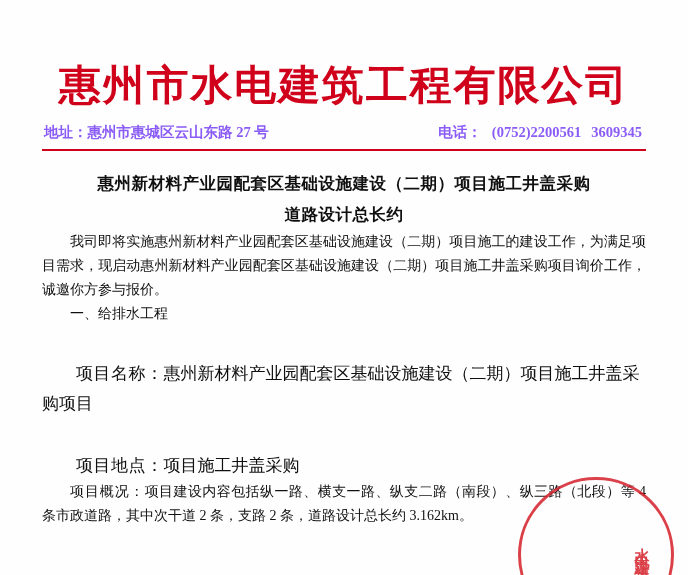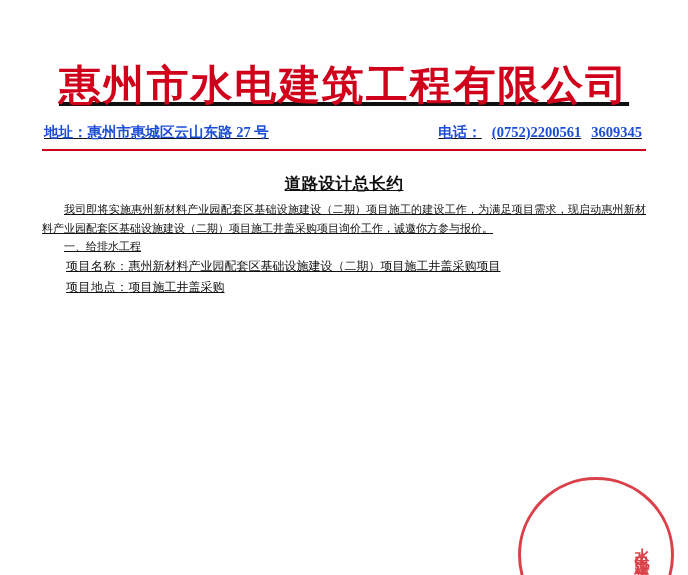--- a/index.html
+++ b/index.html
@@ -15,21 +15,20 @@
     color: #101010;
     position: relative;
   }
   .page {
     position: relative;
     width: 688px;
     height: 575px;
     background: #fefefe;
     box-sizing: border-box;
     padding: 0 42px;
-    text-decoration: underline;
   }
 
   
   .letterhead {
     padding-top: 62px;
     text-align: center;
   }
   .company-name {
     font-family: "DejaVu Serif", "Liberation Serif", serif;
     color: #d0021b;
@@ -38,21 +37,21 @@
     letter-spacing: 2px;
     line-height: 1.15;
     white-space: nowrap;
     transform: scaleX(1.02);
   }
   .contact-row {
     margin-top: 14px;
     display: flex;
     justify-content: space-between;
     align-items: baseline;
-    color: #1d4ed8;
+    color: #8b5cf6;
     font-size: 14.5px;
     font-weight: bold;
     padding: 0 4px 0 2px;
     white-space: nowrap;
   }
   .contact-row .seg {
     display: inline-block;
   }
   .contact-row .phone-seg span + span {
     margin-left: 10px;
@@ -72,37 +71,38 @@
     line-height: 1.85;
     letter-spacing: 0.5px;
   }
   .salutation {
     margin-top: 10px;
     font-size: 15.5px;
     line-height: 1.7;
   }
   p.para {
     margin: 0;
-    font-size: 11px;
+    font-size: 14px;
     line-height: 1.72;
     text-align: justify;
     text-justify: inter-ideograph;
     text-indent: 2em;
   }
   .section-heading {
     margin-top: 2px;
     font-size: 15.5px;
     line-height: 1.72;
     text-indent: 0;
     font-weight: normal;
   }
   .field-line {
-    font-size: 12px;
+    font-size: 17px;
     line-height: 1.72;
     text-indent: 2em;
+    margin-top: 33px;
   }
   .field-label {
     letter-spacing: 0.5px;
   }
 
   
   .stamp {
     position: absolute;
     right: 14px;
     bottom: -58px;
@@ -139,31 +139,33 @@
 
     <div class="contact-row">
       <div class="seg"><span>地址：</span><span>惠州市惠城区云山东路 27 号</span></div>
       <div class="seg phone-seg"><span>电话：</span><span>(0752)2200561</span><span>3609345</span></div>
     </div>
 
     <div class="rule"></div>
   </div>
 
   <div class="doc-title">
+    <div>惠州新材料产业园配套区基础设施建设（二期）项目施工井盖采购</div>
     <div>道路设计总长约</div>
   </div>
 
 
   <p class="para">我司即将实施惠州新材料产业园配套区基础设施建设（二期）项目施工的建设工作，为满足项目需求，现启动惠州新材料产业园配套区基础设施建设（二期）项目施工井盖采购项目询价工作，诚邀你方参与报价。</p>
 
   <p class="para section-heading">一、给排水工程</p>
 
   <div class="field-line"><span class="field-label">项目名称：</span><span>惠州新材料产业园配套区基础设施建设（二期）项目施工井盖采购项目</span></div>
 
   <div class="field-line"><span class="field-label">项目地点：</span><span>项目施工井盖采购</span></div>
 
+  <p class="para"><span class="field-label">项目概况：</span><span>项目建设内容包括纵一路、横支一路、纵支二路（南段）、纵三路（北段）等 4 条市政道路，其中次干道 2 条，支路 2 条，道路设计总长约 3.162km。</span></p>
 
 
   <div class="stamp">
     <div class="stamp-text">水电建筑工</div>
   </div>
 
 </div>
 
 </body></html>

